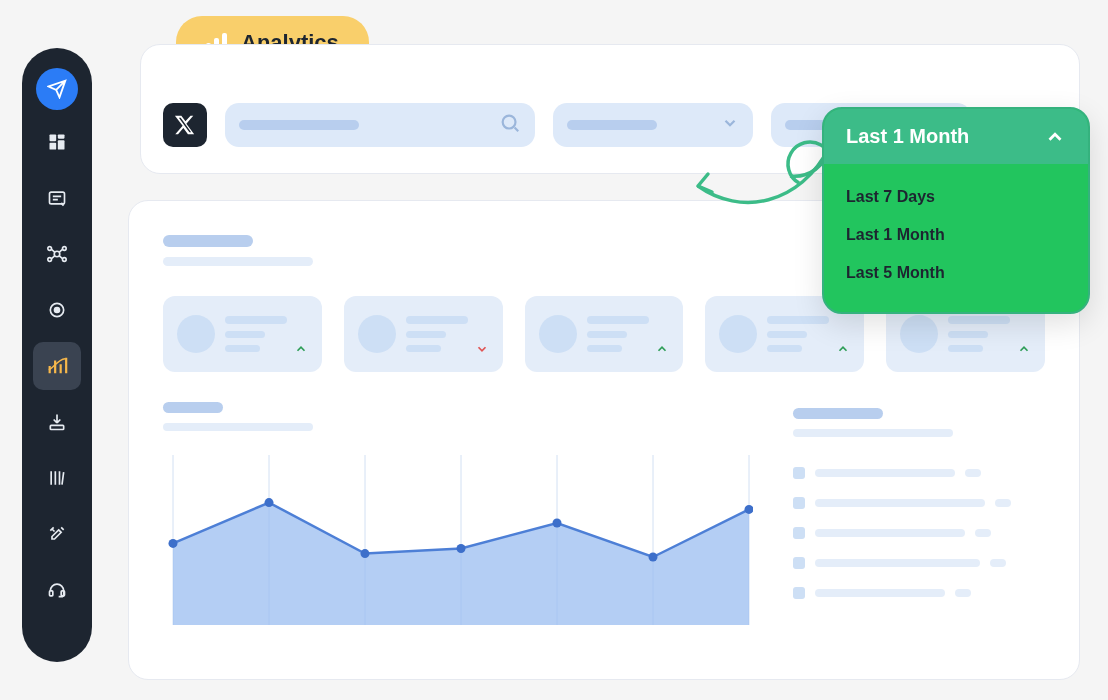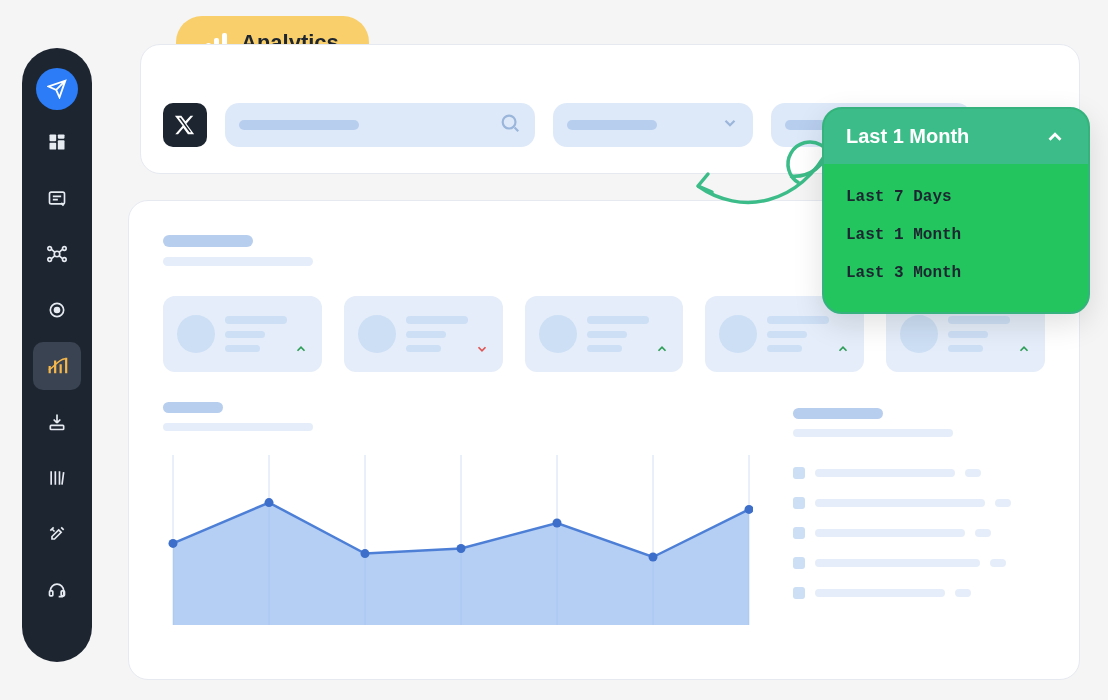--- a/index.html
+++ b/index.html
@@ -239,21 +239,20 @@
 }
 .date-dropdown .dd-body {
   padding: 14px 22px 20px;
 }
 .date-dropdown .dd-item {
   padding: 10px 0;
   font-size: 16px;
   font-weight: 600;
   color: #1d2530;
   cursor: pointer;
-  font-family: Liberation Mono, monospace;
 }
 
 
 .curved-arrow {
   position: absolute;
   left: 680px;
   top: 136px;
   z-index: 40;
   pointer-events: none;
 }
@@ -506,15 +505,15 @@
 <div class="date-dropdown">
   <div class="dd-header">
     <span>Last 1 Month</span>
     <svg width="22" height="22" viewBox="0 0 24 24" fill="none" stroke="#fff" stroke-width="3">
         <path d="M6 15l6-6 6 6"></path>
       </svg>
   </div>
   <div class="dd-body">
     <div class="dd-item">Last 7 Days</div>
     <div class="dd-item">Last 1 Month</div>
-    <div class="dd-item">Last 3 Month</div>
+    <div class="dd-item">Last 5 Month</div>
   </div>
 </div>
 
 </body></html>

